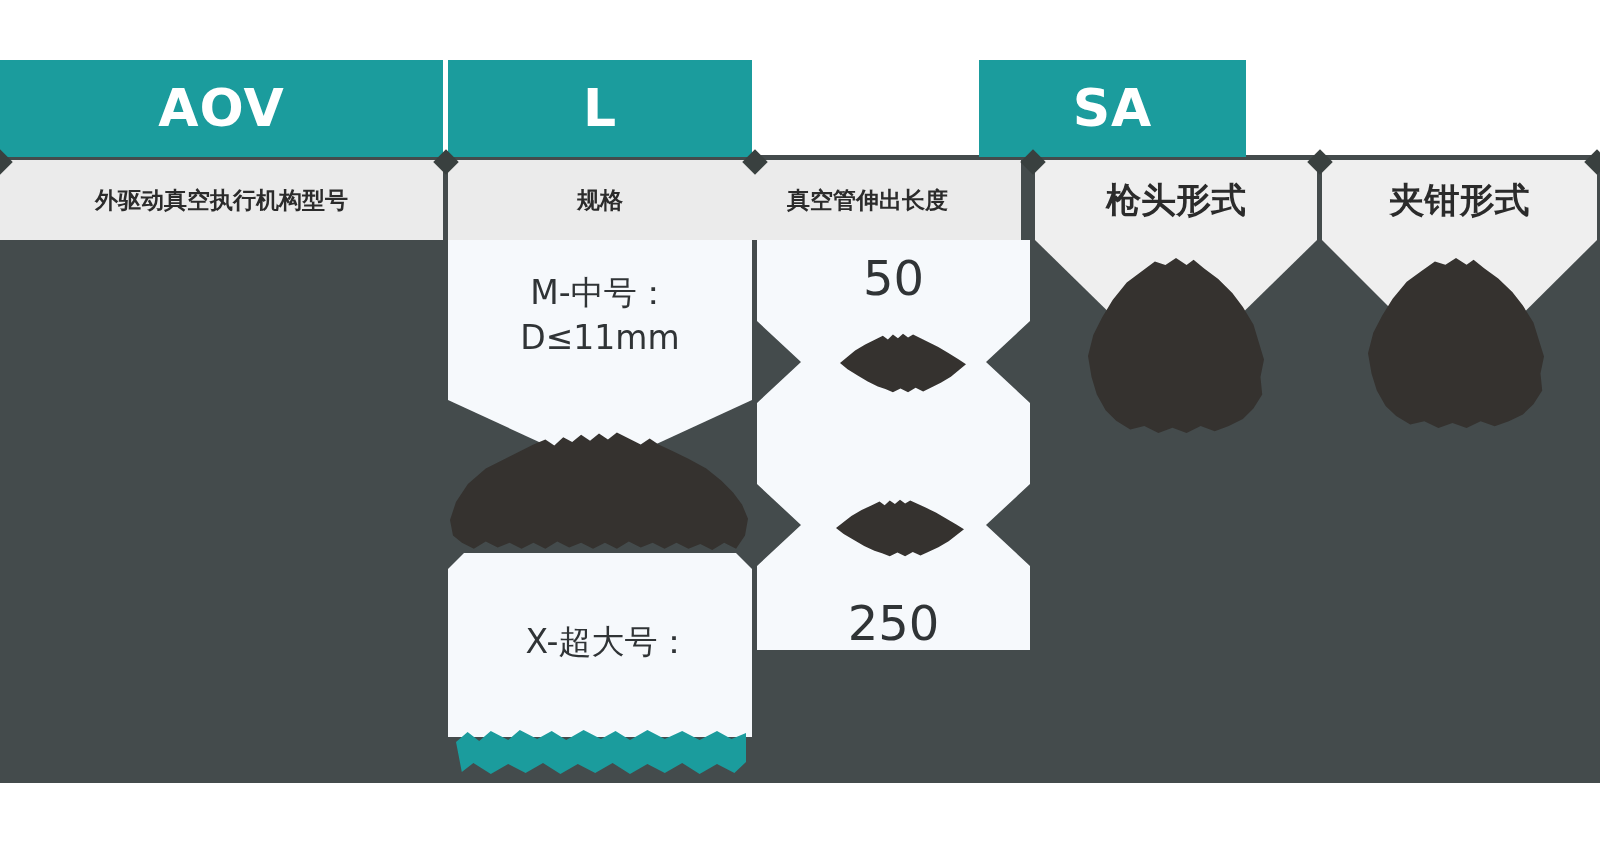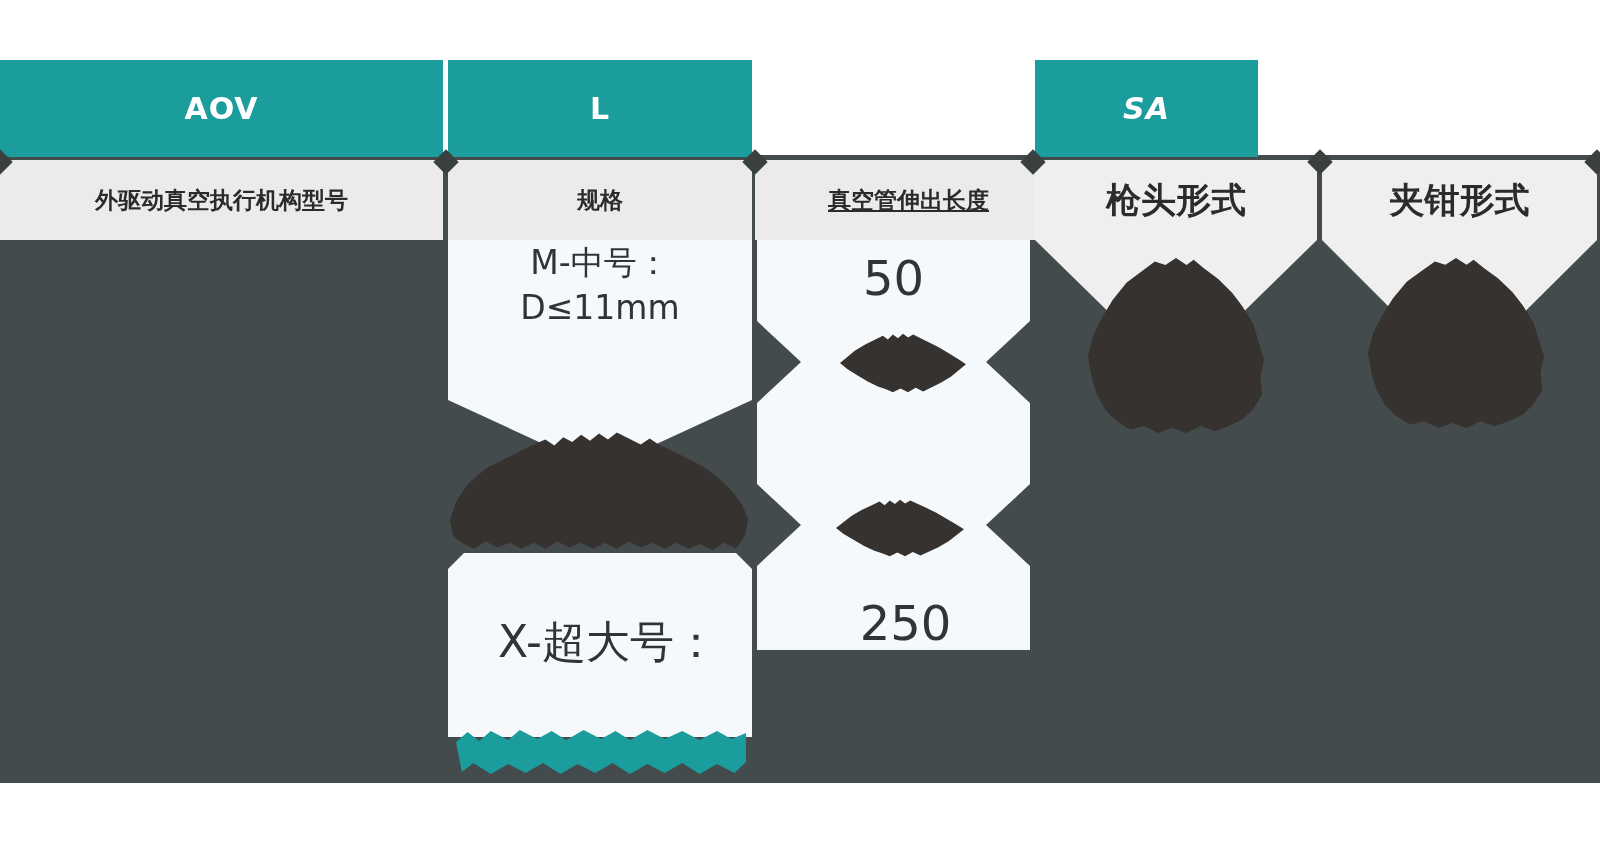--- a/index.html
+++ b/index.html
@@ -4,64 +4,64 @@
 <style>
   html,body{margin:0;padding:0;background:#ffffff;}
   .page{
     position:relative;width:1600px;height:860px;background:#ffffff;overflow:hidden;
     font-family:"DejaVu Sans","Liberation Sans",sans-serif;
   }
   .dark-panel{position:absolute;left:0;top:155px;width:1600px;height:628px;background:#444b4c;z-index:1;}
   
   .hd{
     position:absolute;top:60px;height:97px;background:#1b9c9d;z-index:2;
-    color:#ffffff;font-size:30px;font-weight:bold;text-align:center;line-height:97px;letter-spacing:1px;
+    color:#ffffff;font-size:52px;font-weight:bold;text-align:center;line-height:97px;letter-spacing:1px;
   }
   .hd1{left:0;width:443px;}
   .hd2{left:448px;width:304px;}
   .hd3{left:757px;width:273px;}
-  .hd4{left:1035px;width:223px;font-style:italic;}
+  .hd4{left:979px;width:267px;}
   .hd5{left:1322px;width:278px;}
   
   .lb{
     position:absolute;top:160px;height:80px;background:#ebebeb;z-index:2;
     color:#2b2b2b;font-size:23px;font-weight:600;text-align:center;line-height:80px;
   }
   .lb1{left:0;width:443px;}
   .lb2{left:448px;width:304px;}
-  .lb3{left:755px;width:307px;text-decoration:underline;}
+  .lb3{left:714px;width:307px;}
   
   .pent{
     position:absolute;top:160px;height:218px;background:#efefef;z-index:2;
     color:#2b2b2b;font-size:35px;font-weight:600;text-align:center;line-height:80px;
   }
   .pent4{left:1035px;width:282px;clip-path:polygon(0 0,282px 0,282px 80px,141px 218px,0 80px);}
   .pent5{left:1322px;width:275px;clip-path:polygon(0 0,275px 0,275px 80px,137px 217px,0 80px);}
   
   .dm{position:absolute;top:153px;width:18px;height:18px;background:#39403f;transform:rotate(45deg);z-index:3;}
   
   .box{position:absolute;background:#f6f9fc;z-index:2;color:#303436;text-align:center;}
   .box-m{
     left:448px;top:240px;width:304px;height:230px;
     clip-path:polygon(0 0,304px 0,304px 160px,152px 230px,0 160px);
-    font-size:33px;line-height:45px;box-sizing:border-box;
+    font-size:33px;line-height:45px;padding-top:30px;box-sizing:border-box;
   }
   .box-x{
     left:448px;top:553px;width:320px;height:184px;
     clip-path:polygon(16px 0,288px 0,304px 16px,304px 184px,0 184px,0 16px);
-    font-size:44px;line-height:45px;padding-top:66px;box-sizing:border-box;
+    font-size:33px;line-height:45px;padding-top:66px;box-sizing:border-box;
   }
   .box-len{
     left:757px;top:240px;width:273px;height:410px;
     clip-path:polygon(0 0,273px 0,273px 81px,229px 122px,273px 163px,273px 244px,229px 285px,273px 326px,273px 410px,0 410px,0 326px,44px 285px,0 244px,0 163px,44px 122px,0 81px);
   }
   .len-val{position:absolute;left:757px;width:273px;z-index:3;color:#303436;font-size:48px;text-align:center;}
   .len-50{top:250px;}
   .len-150{top:422px;}
-  .len-250{top:595px;margin-left:12px;}
+  .len-250{top:595px;}
   
   .blob{position:absolute;background:#35322f;z-index:4;}
   .blob-wide{
     left:450px;top:430px;width:298px;height:120px;
     clip-path:polygon(0% 75%,2% 60%,6% 45%,12% 32%,20% 22%,28% 12%,32% 8%,35% 13%,38% 6%,41% 10%,44% 4%,47% 9%,50% 3%,53% 8%,56% 2%,60% 7%,64% 12%,67% 7%,70% 12%,75% 18%,80% 24%,86% 32%,91% 42%,95% 52%,98% 62%,100% 74%,99% 88%,96% 99%,92% 94%,88% 100%,84% 95%,80% 99%,76% 94%,72% 99%,68% 94%,64% 98%,60% 93%,56% 99%,52% 94%,48% 99%,44% 94%,40% 98%,36% 93%,32% 99%,28% 94%,24% 99%,20% 94%,16% 98%,12% 93%,8% 99%,4% 94%,1% 88%);
   }
   .blob-lens{
     clip-path:polygon(0% 50%,6% 40%,12% 30%,20% 20%,28% 12%,34% 6%,38% 12%,42% 4%,46% 10%,50% 3%,54% 9%,58% 4%,64% 10%,70% 16%,78% 24%,86% 34%,94% 44%,100% 52%,94% 62%,88% 72%,80% 82%,72% 90%,66% 96%,60% 90%,54% 97%,48% 91%,42% 97%,36% 92%,30% 88%,22% 80%,14% 70%,6% 60%);
   }
   .blob-lens1{left:840px;top:332px;width:126px;height:62px;}

